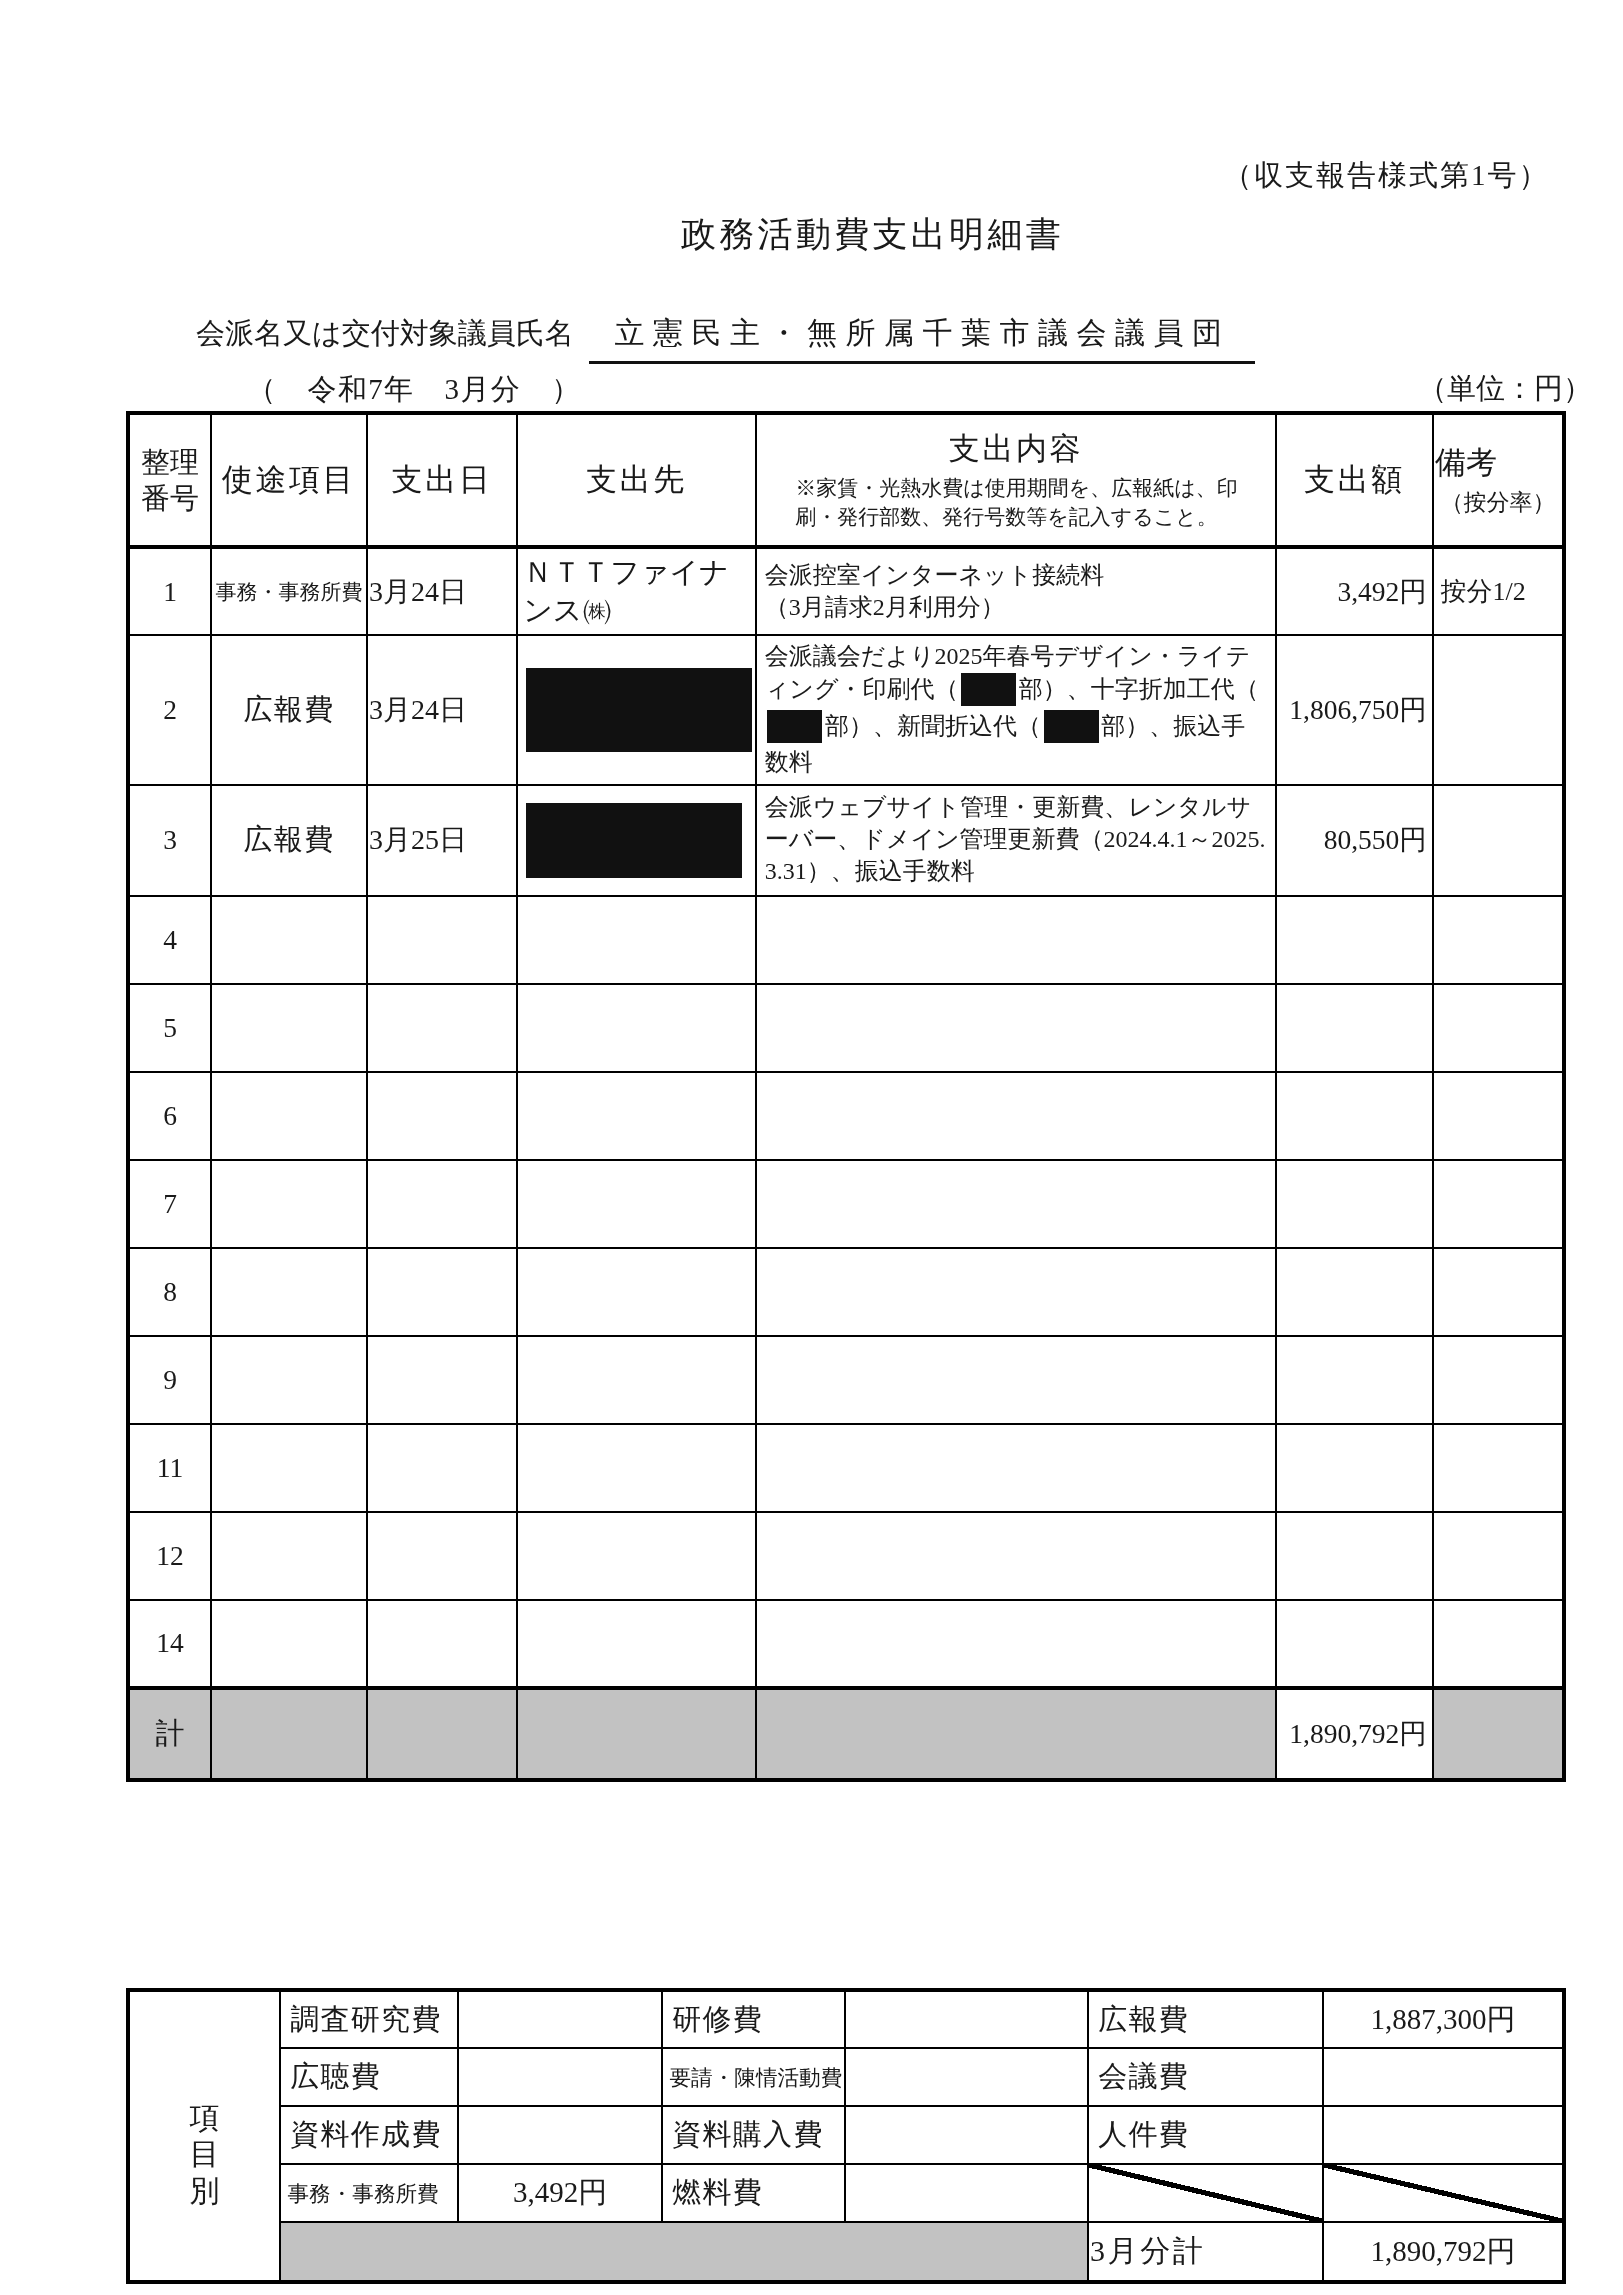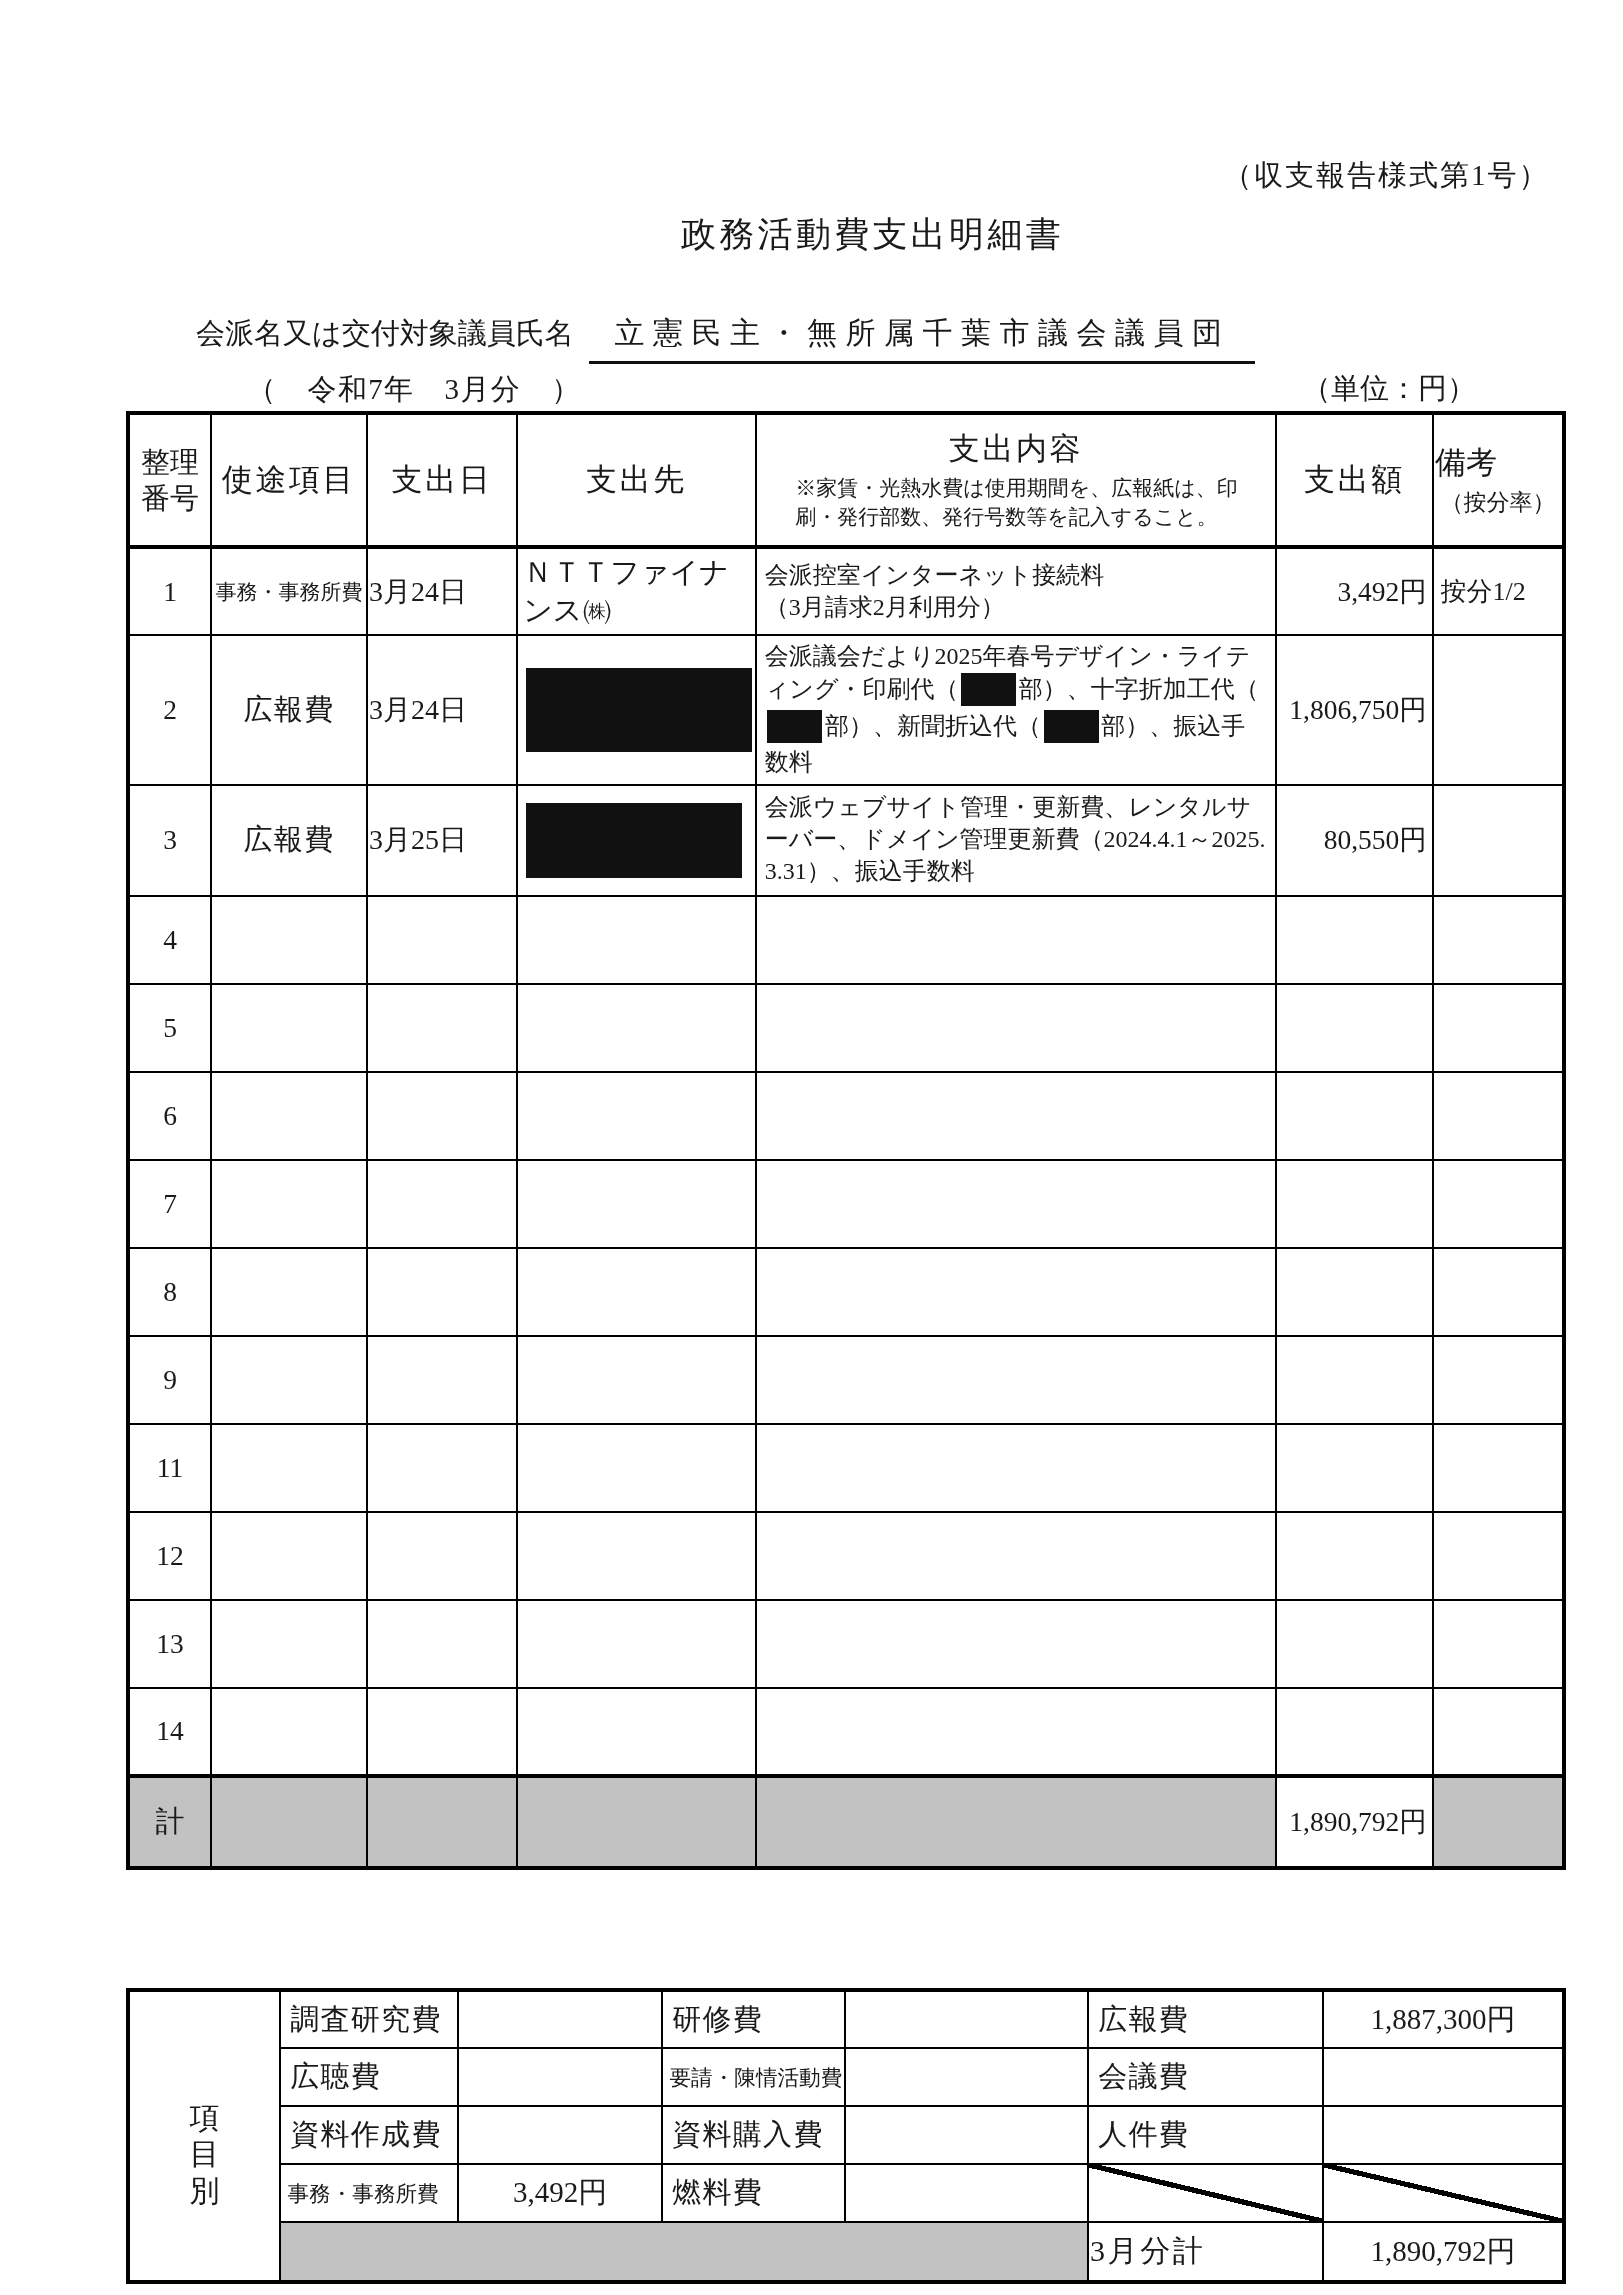--- a/index.html
+++ b/index.html
@@ -13,21 +13,21 @@
   }
   
   .form-label{position:absolute;top:156px;left:1223px;font-size:29px;letter-spacing:2px;}
   .doc-title{position:absolute;top:211px;left:681px;font-size:35px;letter-spacing:3.3px;}
   .group-line{position:absolute;top:313px;left:196px;font-size:29px;white-space:nowrap;}
   .group-name{
     display:inline-block;margin-left:15.7px;padding:0 25px 6.5px 25px;
     border-bottom:3.9px solid #111;font-size:30px;letter-spacing:8.5px;
   }
   .period{position:absolute;top:370px;left:247px;font-size:29px;letter-spacing:1.3px;}
-  .unit-label{position:absolute;top:369px;left:1302px;font-size:29px;}
+  .unit-label{position:absolute;top:369px;left:1418px;font-size:29px;}
   
   table{border-collapse:collapse;table-layout:fixed;}
   .main{position:absolute;left:126px;top:411px;width:1436px;}
   .main th,.main td{border:2px solid #000;overflow:hidden;}
   .main{border:4.6px solid #000;}
   .main thead tr{height:134px;}
   .main thead th{border-bottom:4.6px solid #000;font-weight:normal;vertical-align:middle;}
   th.h-no{font-size:29px;white-space:pre-line;line-height:1.25;}
   th.h-generic{font-size:31px;letter-spacing:2.6px;}
   .content-head-title{font-size:31px;text-align:center;letter-spacing:2.6px;margin-bottom:3.9px;}
@@ -208,29 +208,20 @@
         <tr style="height: 88px;">
           <td class="no">12</td>
           <td class="item"></td>
           <td class="date"></td>
           <td class="payee"></td>
           <td class="content"></td>
           <td class="amount"></td>
           <td class="remarks"></td>
         </tr>
         <tr style="height: 88px;">
-          <td class="no">13</td>
-          <td class="item"></td>
-          <td class="date"></td>
-          <td class="payee"></td>
-          <td class="content"></td>
-          <td class="amount"></td>
-          <td class="remarks"></td>
-        </tr>
-        <tr style="height: 88px;">
           <td class="no">14</td>
           <td class="item"></td>
           <td class="date"></td>
           <td class="payee"></td>
           <td class="content"></td>
           <td class="amount"></td>
           <td class="remarks"></td>
         </tr>
         <tr class="total-row">
           <td class="no">計</td>

